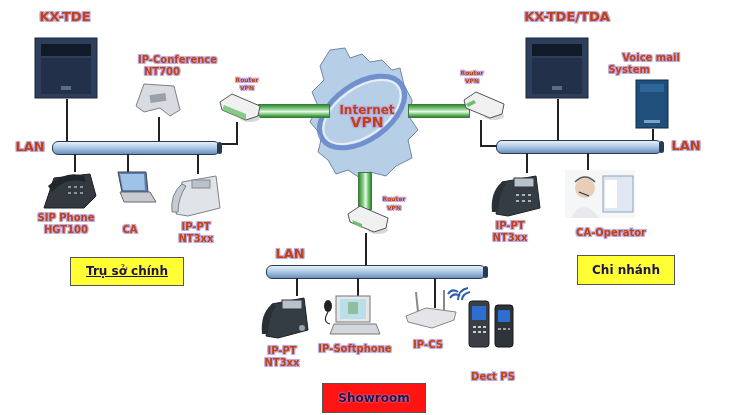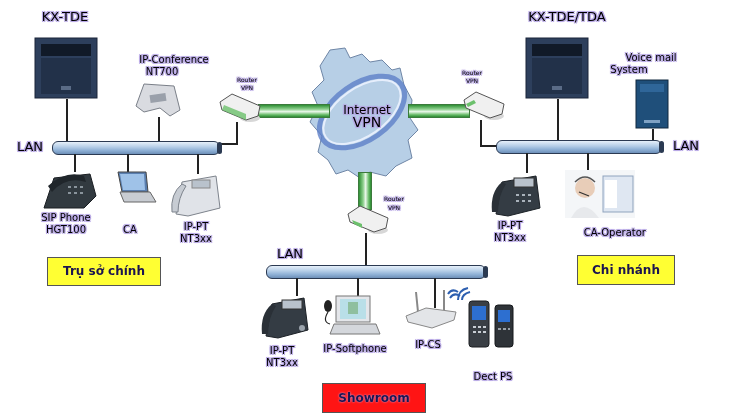--- a/index.html
+++ b/index.html
@@ -1,17 +1,17 @@
 <!DOCTYPE html>
 <html><head>
 <meta charset="utf-8">
 <style>
   html, body { margin: 0; padding: 0; }
   body { width: 732px; height: 415px; background: #ffffff; position: relative; overflow: hidden; font-family: "DejaVu Sans", sans-serif; }
-  .lbl { position: absolute; font-family: "DejaVu Sans", sans-serif; font-weight: normal; color: #000000; text-align: center; line-height: 1.05;
+  .lbl { position: absolute; font-family: "DejaVu Sans", sans-serif; font-weight: bold; color: #c2410c; text-align: center; line-height: 1.05;
     text-shadow: -1px -1px 0 #b9a9e6, 1px -1px 0 #b9a9e6, -1px 1px 0 #b9a9e6, 1px 1px 0 #b9a9e6, 0 0 2px #6b54b5; white-space: nowrap; }
   .lbl.big { font-size: 13px; }
   .lbl.med { font-size: 10px; }
   .lbl.sm  { font-size: 6px; }
   .lbl.lan { font-size: 13px; }
   .vline { position: absolute; width: 2px; background: #222; }
   .hline { position: absolute; height: 2px; background: #222; }
   .bus { position: absolute; height: 12px; border-radius: 6px; border: 1px solid #2b3a52;
     background: linear-gradient(#e6f0fa 0%, #b7cfe8 40%, #8fb1d6 70%, #6d8fb8 100%); }
   .bus::after { content: ""; position: absolute; right: -3px; top: 0; width: 5px; height: 12px; border-radius: 3px; background: #2b3a52; }
@@ -94,21 +94,21 @@
 <div class="lbl med" style="left:110px;top:213px;width:40px;margin-top:12px;">CA</div>
 
 <svg style="left:168px;top:174px;" width="54" height="44" viewBox="0 0 54 44">
   <path d="M8 40 L14 8 L48 2 L52 34 L20 42 Z" fill="#e0e3e8" stroke="#7d838c"></path>
   <rect x="24" y="6" width="18" height="8" fill="#b9c2cc" stroke="#888"></rect>
   <path d="M4 38 Q2 20 14 10 L18 12 Q10 24 10 38 Z" fill="#c7ccd3" stroke="#7d838c"></path>
 </svg>
 <div class="lbl med" style="left:176px;top:222px;width:40px;">IP-PT</div>
 <div class="lbl med" style="left:176px;top:234px;width:40px;">NT3xx</div>
 
-<div class="site-tag yellow" style="left:47px;top:257px;width:112px;height:27px;line-height:27px;">Trụ sở chính</div>
+<div class="site-tag yellow" style="left:70px;top:257px;width:112px;height:27px;line-height:27px;text-decoration:underline;">Trụ sở chính</div>
 
 <div class="lbl big" style="left:517px;top:10px;width:100px;">KX-TDE/TDA</div>
 <svg style="left:526px;top:38px;" width="64" height="62" viewBox="0 0 64 62">
   <rect x="0" y="0" width="62" height="60" fill="#2d3f5c" stroke="#1a2538"></rect>
   <rect x="6" y="6" width="50" height="12" fill="#111a28"></rect>
   <rect x="6" y="20" width="50" height="36" fill="#223149"></rect>
   <rect x="26" y="48" width="10" height="4" fill="#5a6b86"></rect>
 </svg>
 <div class="vline" style="left:557px;top:99px;height:42px;"></div>
 

